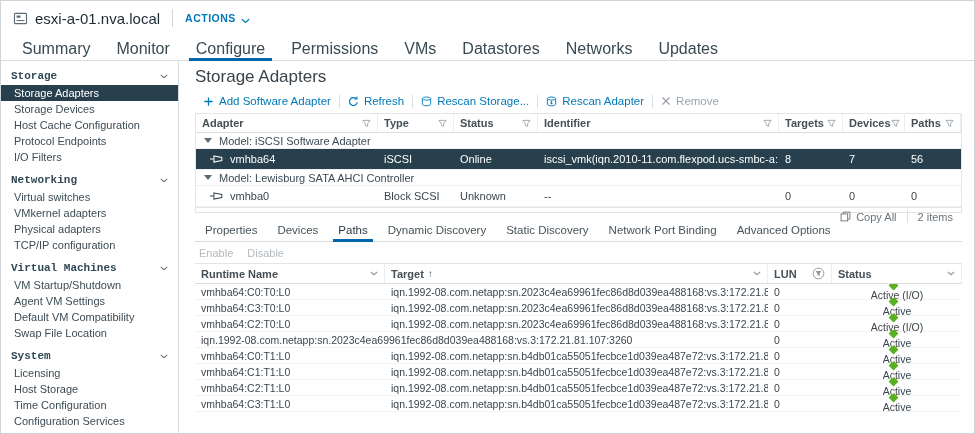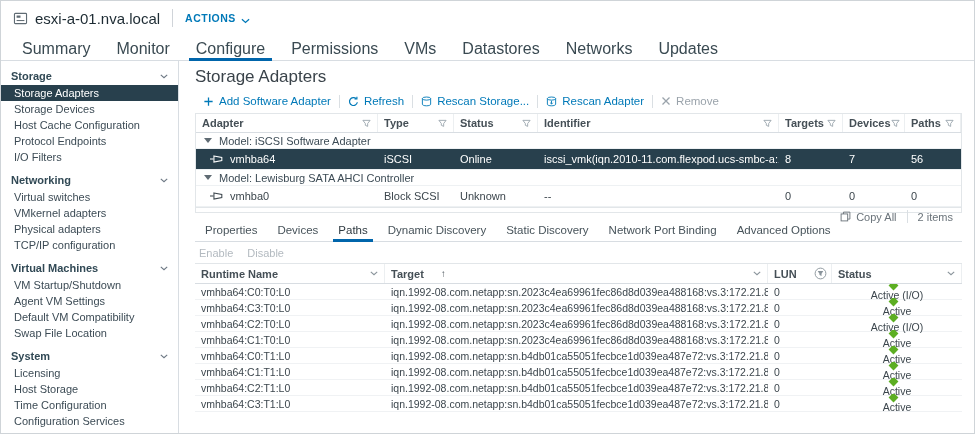--- a/index.html
+++ b/index.html
@@ -17,21 +17,21 @@
   .actions-btn .ic { color:var(--accent); }
 
   
   .tabbar { display:flex; height:26px; border-bottom:1px solid #d8dde2; padding:0 8px; }
   .tab { padding:5px 13px; font-size:16px; color:#3a4a52; cursor:pointer; position:relative; white-space:nowrap; }
   .tab.active::after { content:""; position:absolute; left:6px; right:6px; bottom:-1px; height:3px; background:var(--underline); }
 
   
   .body { display:flex; height:374px; }
   .sidebar { width:178px; border-right:1px solid #d8dde2; overflow:hidden; padding-top:4px; flex-shrink:0; }
-  .sb-section { display:flex; align-items:center; justify-content:space-between; padding:3px 10px; margin-top:6px; font-size:11px; font-weight:bold; color:#314955; cursor:pointer; }
+  .sb-section { display:flex; align-items:center; justify-content:space-between; padding:3px 10px; margin-top:6px; font-size:11px; font-weight:bold; color:#314955; cursor:pointer;font-family:Liberation Mono, monospace; }
   .sb-section:first-child { margin-top:2px; }
   .sb-section .chev { color:#6d7884; }
   .sb-item { padding:2px 10px 2px 13px; font-size:11px; line-height:12px; color:#3c4b55; cursor:pointer; white-space:nowrap; }
   .sb-item.selected { background:var(--sel); color:#fff; }
 
   
   .main { flex:1; display:flex; flex-direction:column; overflow:hidden; padding:0 12px 0 16px; }
   .main-title { font-size:17px; font-weight:400; color:#3a434a; margin:6px 0 6px; }
 
   .toolbar { display:flex; align-items:center; margin-bottom:4px; }
@@ -63,21 +63,21 @@
   .dtab { padding:5px 10px; font-size:11.5px; color:#47535a; cursor:pointer; position:relative; white-space:nowrap; }
   .dtab.active { color:#2e3940; }
   .dtab.active::after { content:""; position:absolute; left:5px; right:5px; bottom:-1px; height:3px; background:var(--underline); }
   .detail-actions { display:flex; gap:14px; margin:5px 0 4px 4px; }
   .da-btn { font-size:11px; background:none; border:none; font-family:inherit; color:var(--accent); cursor:pointer; }
   .da-btn.disabled { color:#b3bac0; cursor:default; }
 
   
   .paths-table { flex:1; display:flex; flex-direction:column; overflow:hidden; }
   .pthead { display:flex; border-top:1px solid #e2e6e9; border-bottom:1px solid #d8dde2; }
-  .pth { display:flex; align-items:center; gap:17px; padding:3px 6px; font-size:11px; font-weight:bold; color:#454f56; border-right:1px solid #eceff1; cursor:pointer; }
+  .pth { display:flex; align-items:center; gap:4px; padding:3px 6px; font-size:11px; font-weight:bold; color:#454f56; border-right:1px solid #eceff1; cursor:pointer; }
   .p-runtime { width:190px; } .p-target { flex:1; min-width:0; } .p-lun { width:64px; } .p-status { width:130px; }
   .hdr-caret { color:#8a949b; margin-left:auto; }
   .sort-arrow { font-size:10px; color:#454f56; font-weight:bold; }
   .ptbody { overflow:hidden; }
   .prow { display:flex; align-items:center; height:16px; font-size:10.5px; color:#3c464d; border-bottom:1px solid #f0f2f4; cursor:pointer; }
   .prow .td { padding:0 6px; white-space:nowrap; overflow:hidden; }
   .p-status.td { display:flex; align-items:center;flex-direction:column; }
   .diamond { width:7px; height:7px; background:var(--green); transform:rotate(45deg); display:inline-block; margin-right:7px; flex-shrink:0; }
 </style>
 </head>
@@ -415,21 +415,20 @@
             <div class="prow">
               <div class="td p-runtime">vmhba64:C2:T0:L0</div>
               <div class="td p-target">iqn.1992-08.com.netapp:sn.2023c4ea69961fec86d8d039ea488168:vs.3:172.21.81.106:3260</div>
               <div class="td p-lun">0</div>
               <div class="td p-status">
                 <span class="diamond"></span>
                 <span>Active (I/O)</span>
               </div>
             </div>
             <div class="prow">
-              <div class="td p-runtime">vmhba64:C1:T0:L0</div>
               <div class="td p-target">iqn.1992-08.com.netapp:sn.2023c4ea69961fec86d8d039ea488168:vs.3:172.21.81.107:3260</div>
               <div class="td p-lun">0</div>
               <div class="td p-status">
                 <span class="diamond"></span>
                 <span>Active</span>
               </div>
             </div>
             <div class="prow">
               <div class="td p-runtime">vmhba64:C0:T1:L0</div>
               <div class="td p-target">iqn.1992-08.com.netapp:sn.b4db01ca55051fecbce1d039ea487e72:vs.3:172.21.80.206:3260</div>

